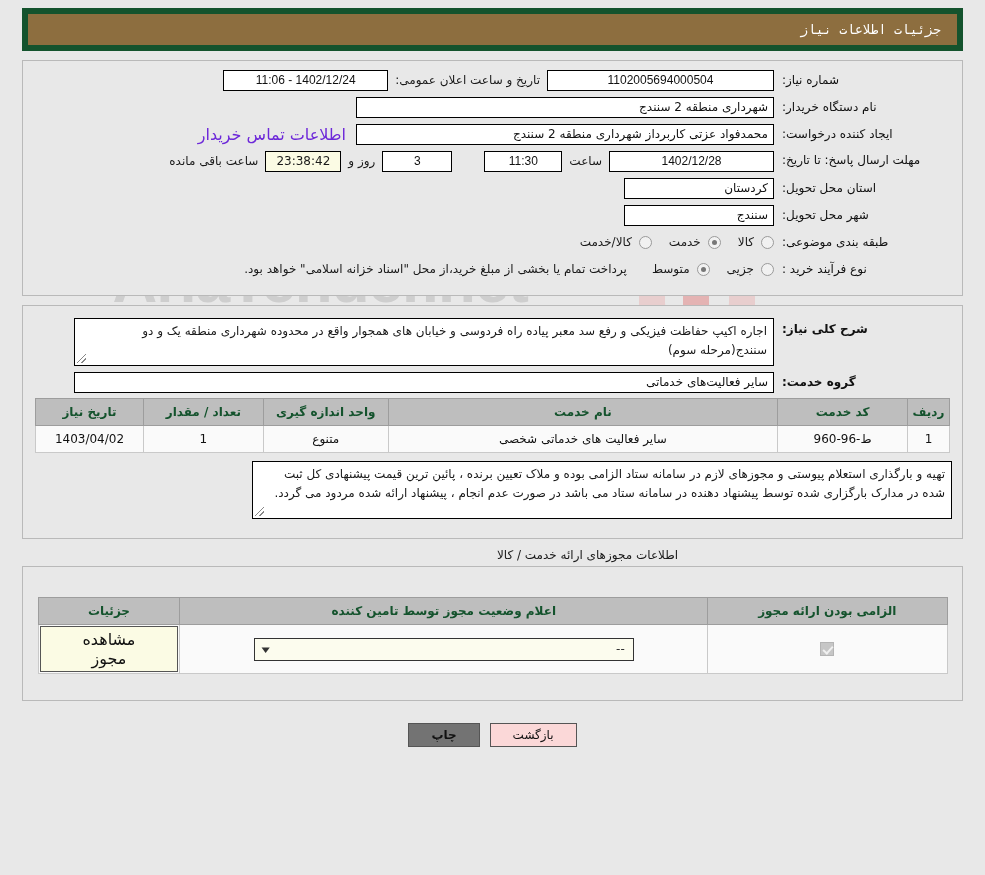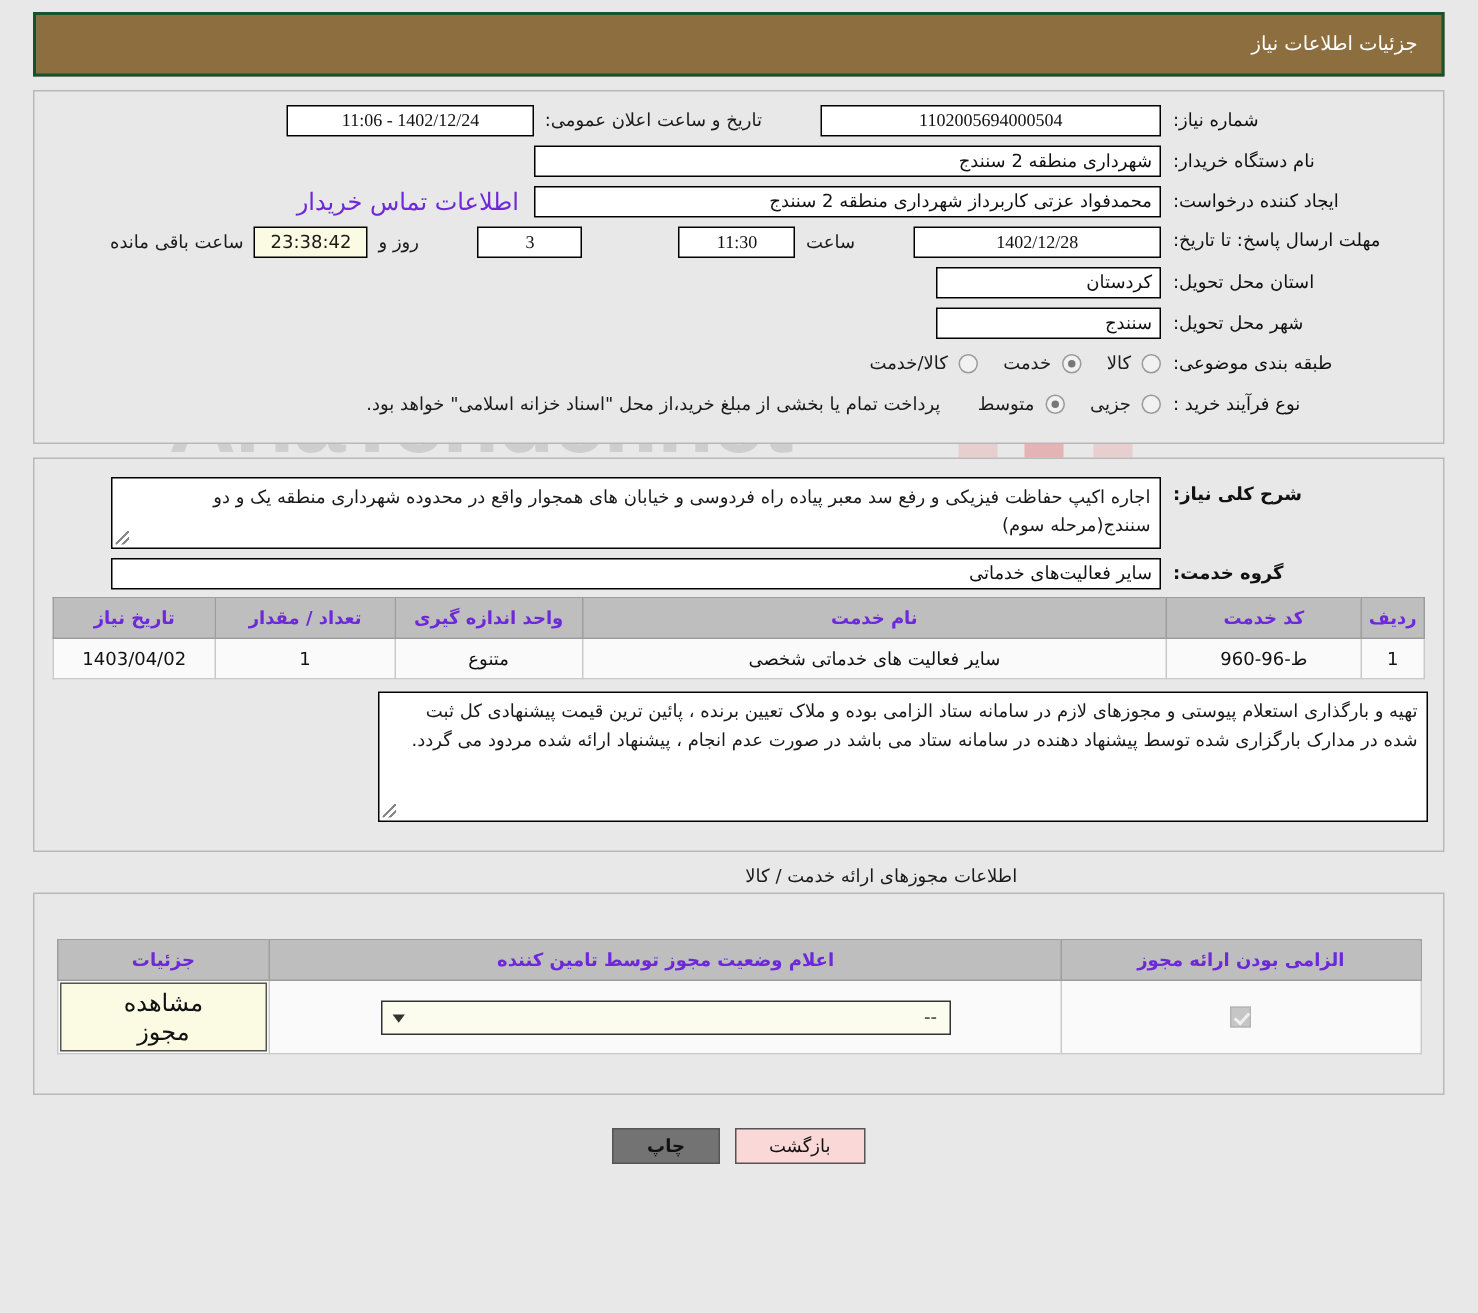--- a/index.html
+++ b/index.html
@@ -55,25 +55,26 @@
     font-family: "Liberation Sans", sans-serif;
   }
 
   
   .page { position: relative; z-index: 1; padding: 0 10px; }
 
   .titlebar {
     margin: 8px 12px 0 12px;
     height: 43px;
     background: #8d6e3f;
-    border: 2px solid #14532d;
+    border: 6px solid #14532d;
     color: #ffffff;
     display: flex; align-items: center;
     padding: 0 16px;
     font-size: 13px;
+    font-family: Liberation Mono, monospace;
   }
 
   .panel {
     margin: 9px 12px 0 12px;
     border: 1px solid #b9b9b9;
     background: #e8e8e8;
     padding: 8px 10px 10px 10px;
   }
 
   .row {
@@ -98,21 +99,21 @@
     height: 21px;
     line-height: 19px;
     padding: 0 5px;
     font-size: 12px;
     color: #111;
     text-align: right;
     overflow: hidden;
     white-space: nowrap;
   }
   .fld.center { text-align: center; }
-  .fld.num { font-family: Liberation Serif, serif; margin-left: 32px; }
+  .fld.num { font-family: Liberation Sans, sans-serif; }
 
   .w-need { width: 227px; }
   .w-wide { width: 418px; }
   .w-date { width: 165px; }
   .w-time { width: 78px; }
   .w-days { width: 70px; }
   .w-prov { width: 150px; }
   .inline-lbl { padding: 0 7px; font-size: 12px; white-space: nowrap; }
 
   .countdown {
@@ -174,21 +175,21 @@
   table.grid {
     border-collapse: collapse;
     width: 915px;
     margin: 4px auto 0 auto;
     background: #fff;
   }
   table.grid th {
     background: #bebebe;
     border: 1px solid #9d9d9d;
     font-size: 12px; font-weight: bold;
-    height: 27px; color: #6d28d9;
+    height: 27px; color: #14532d;
   }
   table.grid td {
     border: 1px solid #c9c9c9;
     font-size: 12px; height: 27px;
     text-align: center; background: #fafafa; color: #111;
   }
 
   .permits-panel {
     margin: 4px 12px 0 12px;
     border: 1px solid #b9b9b9;
@@ -354,21 +355,21 @@
           <td>ط-96-960</td>
           <td>سایر فعالیت های خدماتی شخصی</td>
           <td>متنوع</td>
           <td>1</td>
           <td>1403/04/02</td>
         </tr>
       </tbody>
     </table>
 
     <div class="row" style="align-items:flex-start; margin-top:8px;">
-      <div class="tarea" style="width:700px; height:87px;">تهیه و بارگذاری استعلام پیوستی و مجوزهای لازم در سامانه ستاد الزامی بوده و ملاک تعیین برنده ، پائین ترین قیمت پیشنهادی کل ثبت شده در مدارک بارگزاری شده توسط پیشنهاد دهنده در سامانه ستاد می باشد در صورت عدم انجام ، پیشنهاد ارائه شده مردود می گردد.</div>
+      <div class="tarea" style="width:700px; height:58px;">تهیه و بارگذاری استعلام پیوستی و مجوزهای لازم در سامانه ستاد الزامی بوده و ملاک تعیین برنده ، پائین ترین قیمت پیشنهادی کل ثبت شده در مدارک بارگزاری شده توسط پیشنهاد دهنده در سامانه ستاد می باشد در صورت عدم انجام ، پیشنهاد ارائه شده مردود می گردد.</div>
     </div>
   </div>
 
   <div class="outside-title">اطلاعات مجوزهای ارائه خدمت / کالا</div>
 
   <div class="permits-panel">
     <table class="grid permits">
       <thead>
         <tr>
           <th style="width:240px">الزامی بودن ارائه مجوز</th>

